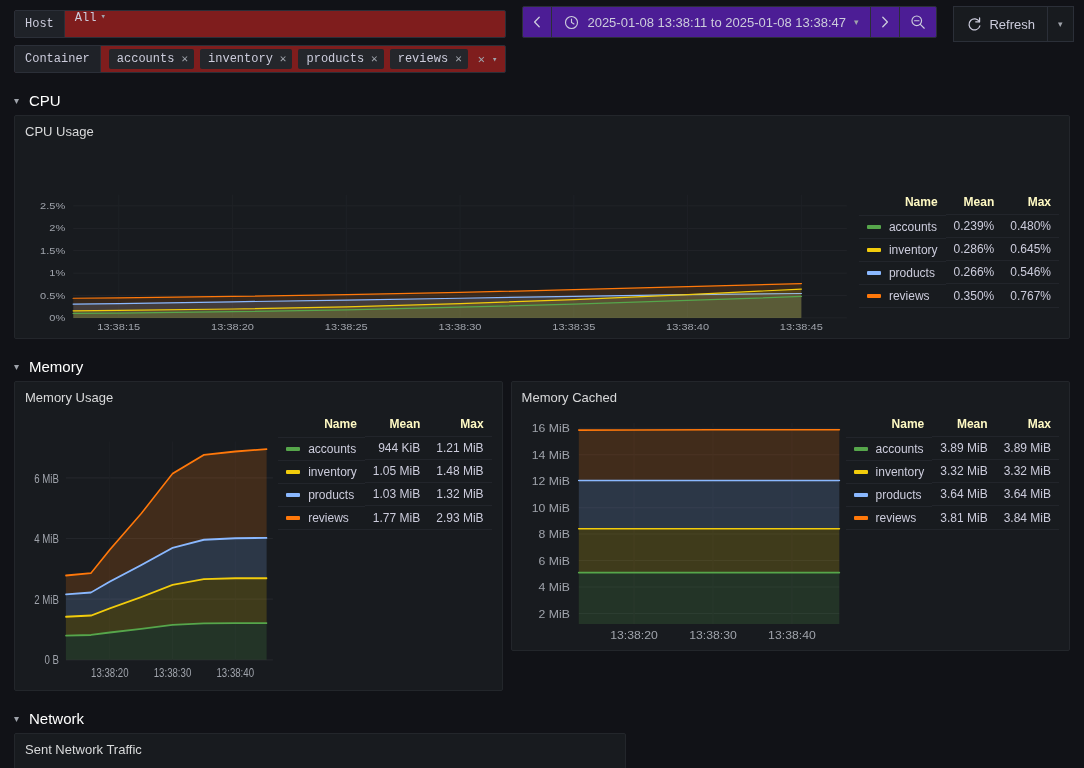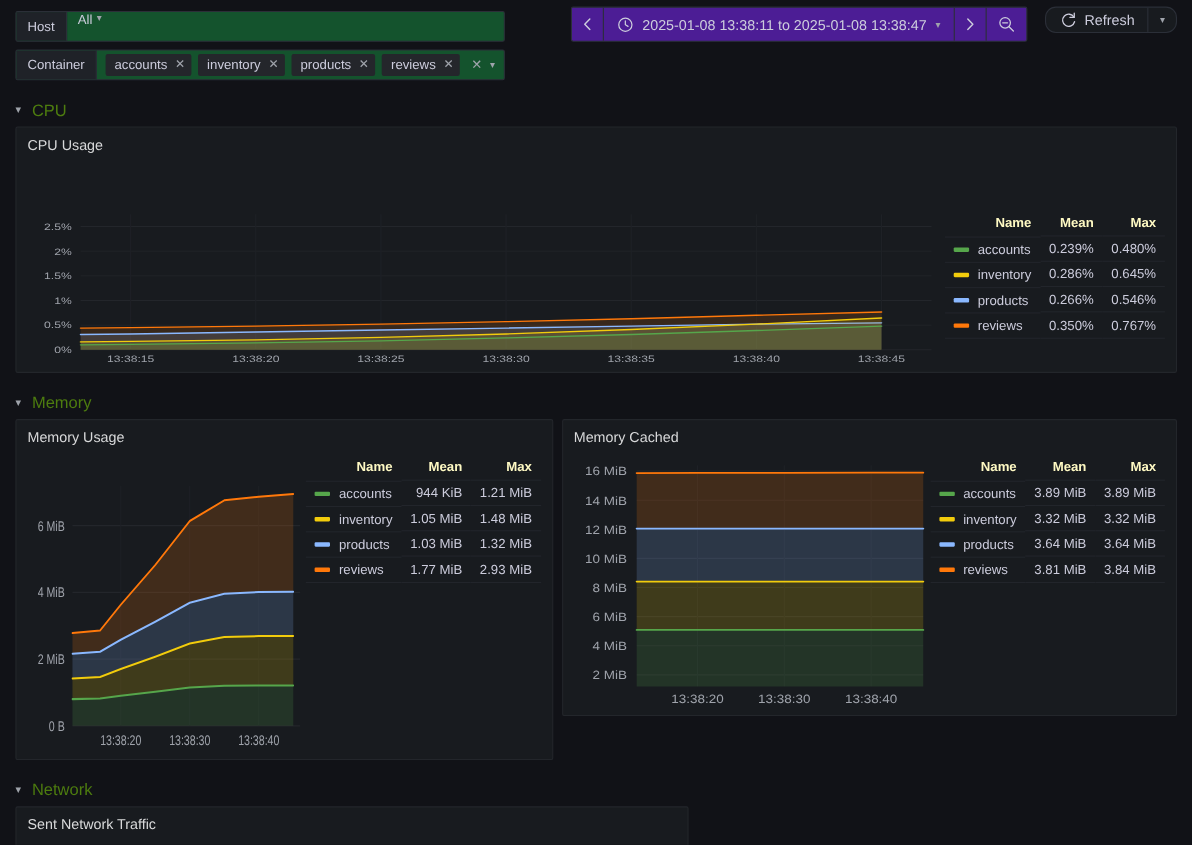--- a/index.html
+++ b/index.html
@@ -17,22 +17,23 @@
     display: flex; align-items: flex-start;
     padding: 10px 14px 0 14px;
     gap: 8px;
   }
   .var-col { display: flex; flex-direction: column; gap: 7px; }
 
   .var-group {
     display: flex; align-items: stretch;
     border: 1px solid #2b2f38;
     border-radius: 2px;
-    background: #14532d;
+    background: #7f1d1d;
     height: 28px;
+    font-family: Liberation Mono, monospace;
   }
   .var-label {
     display: flex; align-items: center;
     padding: 0 10px;
     background: #1f2228;
     color: #ccccdc;
     font-size: 12px;
     border-right: 1px solid #2b2f38;
     white-space: nowrap;
   }
@@ -73,39 +74,39 @@
   }
   .tbtn:last-child { border-right: none; }
   .time-main {
     display: flex; align-items: center; gap: 8px;
     padding: 0 12px; font-size: 13px; color: #ccccdc;
     border-right: 1px solid #2b2f38; white-space: nowrap;
   }
   .refresh-group {
     display: flex; align-items: stretch;
     border: 1px solid #2b2f38;
-    border-radius: 10px;
+    border-radius: 0;
     background: #181b1f;
-    height: 24px; margin-top: -4px; margin-left: 8px; justify-content: flex-end;
+    height: 36px; margin-top: -4px; margin-left: 8px; justify-content: flex-end;
   }
   .refresh-main {
     display: flex; align-items: center; gap: 7px;
     padding: 0 12px; font-size: 13px; color: #ccccdc;
     border-right: 1px solid #2b2f38; white-space: nowrap;
   }
   .icon-svg { display: block; }
 
   
   .section-head {
     display: flex; align-items: center; gap: 10px;
     padding: 0 14px;
     height: 30px;
     margin-top: 12px;
   }
-  .section-title { font-size: 15px; color: #4d7c0f; }
+  .section-title { font-size: 15px; color: #ffffff; }
   .row-caret { color: #9fa3ab; font-size: 10px; }
 
   .panels { display: flex; gap: 8px; padding: 0 14px; }
 
   .panel {
     background: #181b1f;
     border: 1px solid #23262b;
     border-radius: 2px;
     display: flex; flex-direction: column;
     overflow: hidden;

